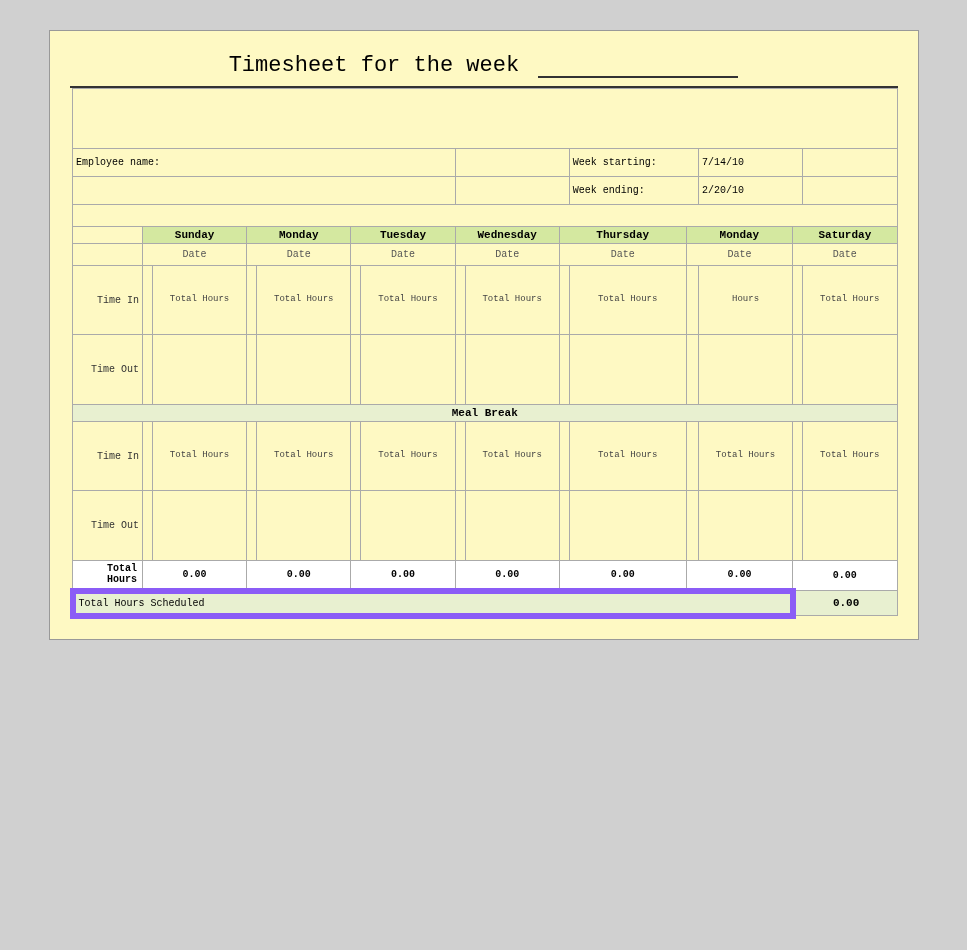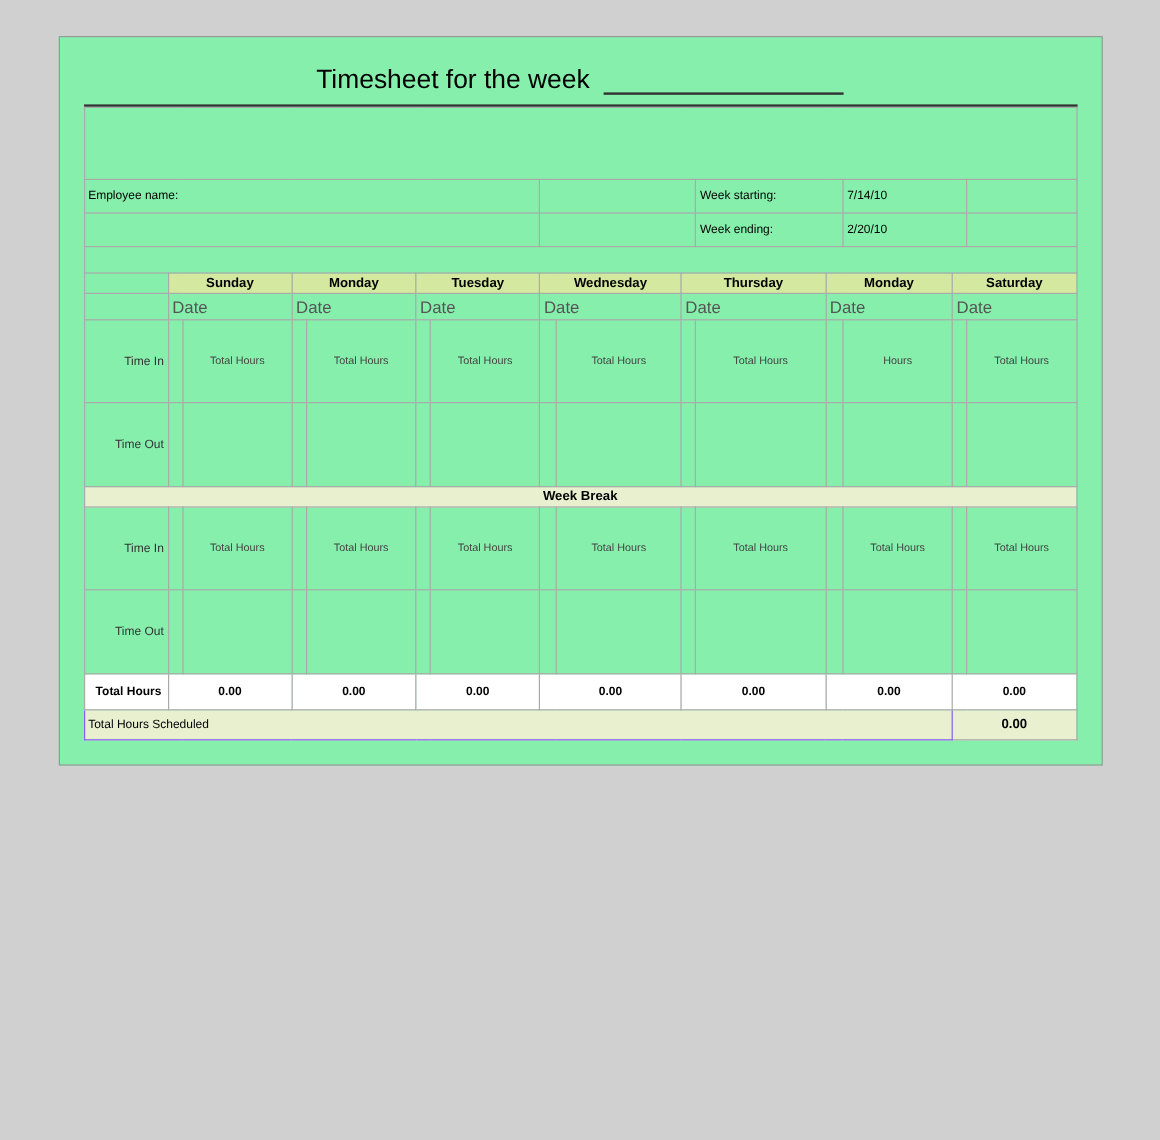--- a/index.html
+++ b/index.html
@@ -7,24 +7,25 @@
       background: #d0d0d0;
       display: flex;
       justify-content: center;
       align-items: flex-start;
       min-height: 950px;
       padding: 30px 20px;
       font-family: Arial, sans-serif;
       font-size: 11px;
     }
     .page {
-      background: #86efac;
+      background: #fef9c3;
       border: 1px solid #999;
       width: 870px;
       padding: 20px;
+      font-family: Liberation Mono, monospace;
     }
     .title-row {
       text-align: center;
       font-size: 22px;
       font-weight: normal;
       padding-bottom: 8px;
       border-bottom: 2px solid #333;
       margin-bottom: 0;
     }
     .title-underline {
@@ -44,23 +45,23 @@
       padding: 2px 3px;
       vertical-align: middle;
     }
     .header-bg {
       background-color: #d4e8a0;
       font-weight: bold;
       text-align: center;
       font-size: 11px;
     }
     .date-row td {
-      text-align: left;
+      text-align: center;
       color: #555;
-      font-size: 14px;
+      font-size: 10px;
       height: 22px;
       margin-left: 47px;
     }
     .time-label {
       text-align: right;
       font-size: 10px;
       color: #333;
       padding-right: 4px;
       white-space: nowrap;
     }
@@ -256,21 +257,21 @@
       <td class="timeout-cell"></td>
       <td class="timeout-cell"></td>
       <td class="timeout-cell"></td>
       <td class="timeout-cell"></td>
       <td class="timeout-cell"></td>
       <td class="timeout-cell"></td>
     </tr>
 
     <tr class="meal-break-row">
       <td colspan="15">
-        <span>Week Break</span>
+        <span>Meal Break</span>
       </td>
     </tr>
 
     <tr>
       <td class="time-label time-entry-cell">
         <span>Time In</span>
       </td>
       <td class="time-entry-cell"></td>
       <td class="total-hours-cell time-entry-cell">
         <span>Total Hours</span>
@@ -342,21 +343,21 @@
       </td>
       <td colspan="2">
         <span>0.00</span>
       </td>
       <td colspan="2">
         <span>0.00</span>
       </td>
     </tr>
 
     <tr>
-      <td colspan="13" class="scheduled-row" style="background-color:#e8f0d0; border:1px solid #8b5cf6;">
+      <td colspan="13" class="scheduled-row" style="background-color:#e8f0d0; border:6px solid #8b5cf6;">
         <span>Total Hours Scheduled</span>
       </td>
       <td colspan="2" style="background-color:#e8f0d0; border:1px solid #aaa; text-align:center; font-weight:bold; font-size:11px; padding:6px;">
         <span>0.00</span>
       </td>
     </tr>
   </tbody>
     </table>
 </div>
 

